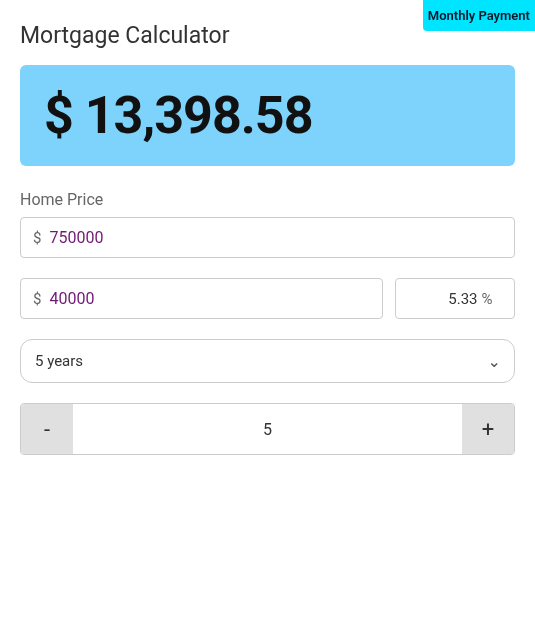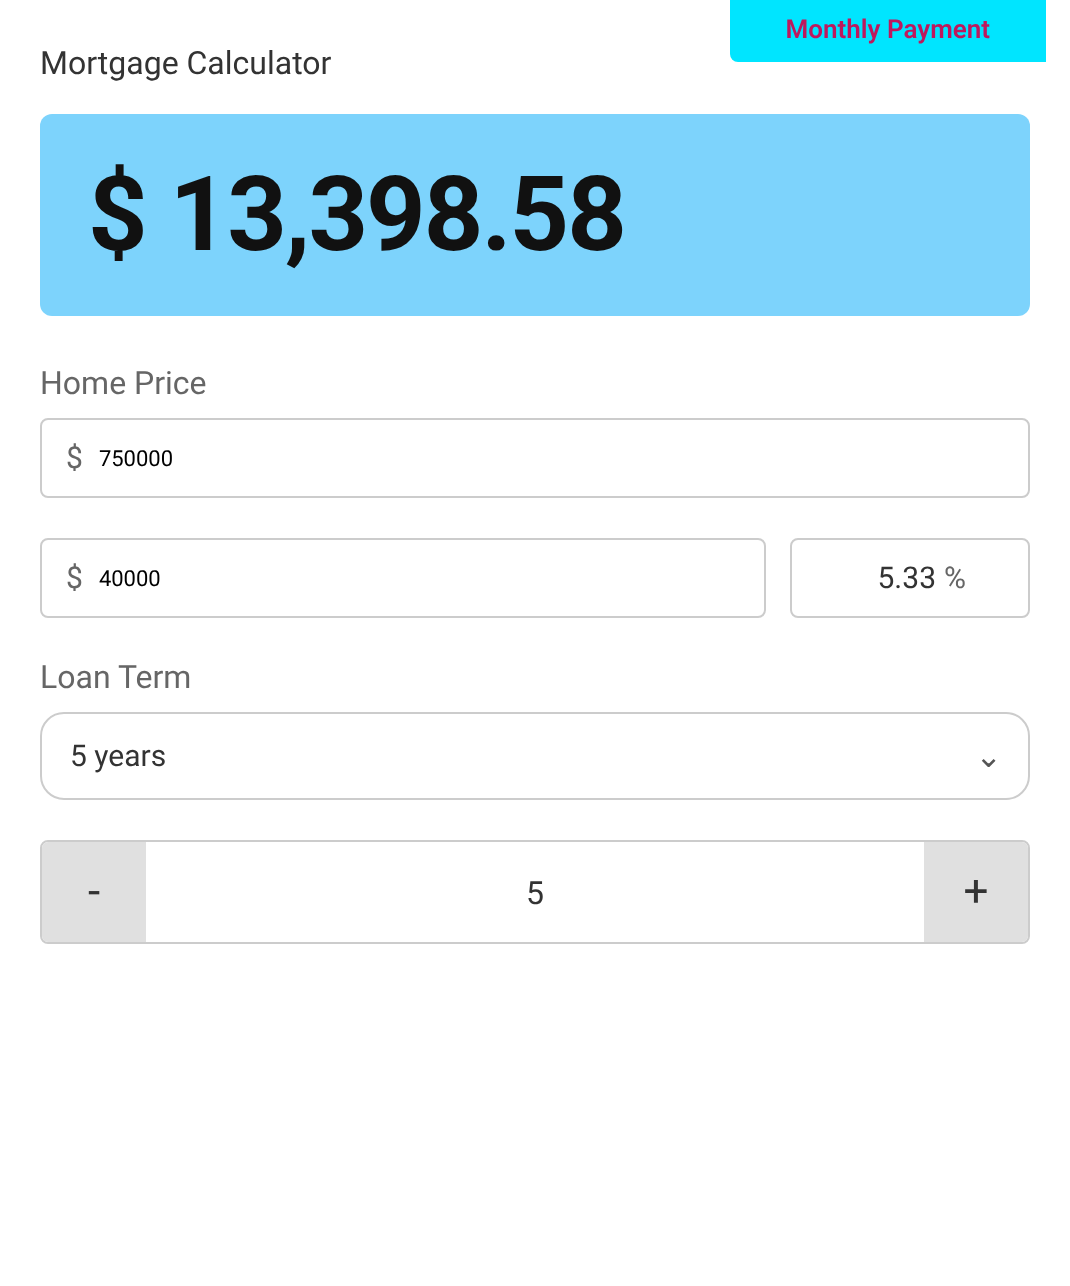--- a/index.html
+++ b/index.html
@@ -14,31 +14,31 @@
       width: 535px;
       min-height: 643px;
       position: relative;
       padding: 10px 20px 20px 20px;
       color: #333;
     }
 
     .monthly-payment-badge {
       position: absolute;
       top: 0;
-      right: 12px;
+      right: 0;
       background: #00e5ff;
-      color: #be185d;
+      color: #0f172a;
       font-size: 13px;
       font-weight: 600;
-      padding: 8px 28px;
+      padding: 8px 5px;
       border-radius: 0 0 0 4px;
     }
 
     .app-title {
-      font-size: 16px;
+      font-size: 23px;
       font-weight: 400;
       color: #333;
       margin-top: 12px;
       margin-bottom: 16px;
     }
 
     .result-box {
       background: #7dd3fc;
       border-radius: 6px;
       padding: 20px 24px;
@@ -73,22 +73,22 @@
 
     .input-wrapper .currency-symbol {
       color: #666;
       font-size: 15px;
       margin-right: 8px;
     }
 
     .input-wrapper input {
       border: none;
       outline: none;
-      font-size: 11px;
-      color: #000000;
+      font-size: 16px;
+      color: #701a75;
       width: 100%;
       background: transparent;
     }
 
     .downpayment-row {
       display: flex;
       gap: 12px;
     }
 
     .downpayment-row .input-wrapper {
@@ -96,21 +96,21 @@
     }
 
     .percent-wrapper {
       display: flex;
       align-items: center;
       border: 1px solid #ccc;
       border-radius: 4px;
       padding: 10px 12px;
       background: #fff;
       width: 120px;
-      justify-content: flex-start;
+      justify-content: center;
     }
 
     .percent-wrapper input {
       border: none;
       outline: none;
       font-size: 15px;
       color: #333;
       width: 60px;
       text-align: right;
       background: transparent;
@@ -213,21 +213,20 @@
       <input type="text" value="40000" style="">
     </div>
     <div class="percent-wrapper">
       <input type="text" value="5.33" style="">
       <span class="pct-symbol">%</span>
     </div>
   </div>
 </div>
 
 <div class="field-section">
-  <div class="field-label">Loan Term</div>
   <div class="select-wrapper">
     <select>
       <option>1 year</option>
       <option>2 years</option>
       <option>3 years</option>
       <option>4 years</option>
       <option selected="">5 years</option>
       <option>10 years</option>
       <option>15 years</option>
       <option>20 years</option>

